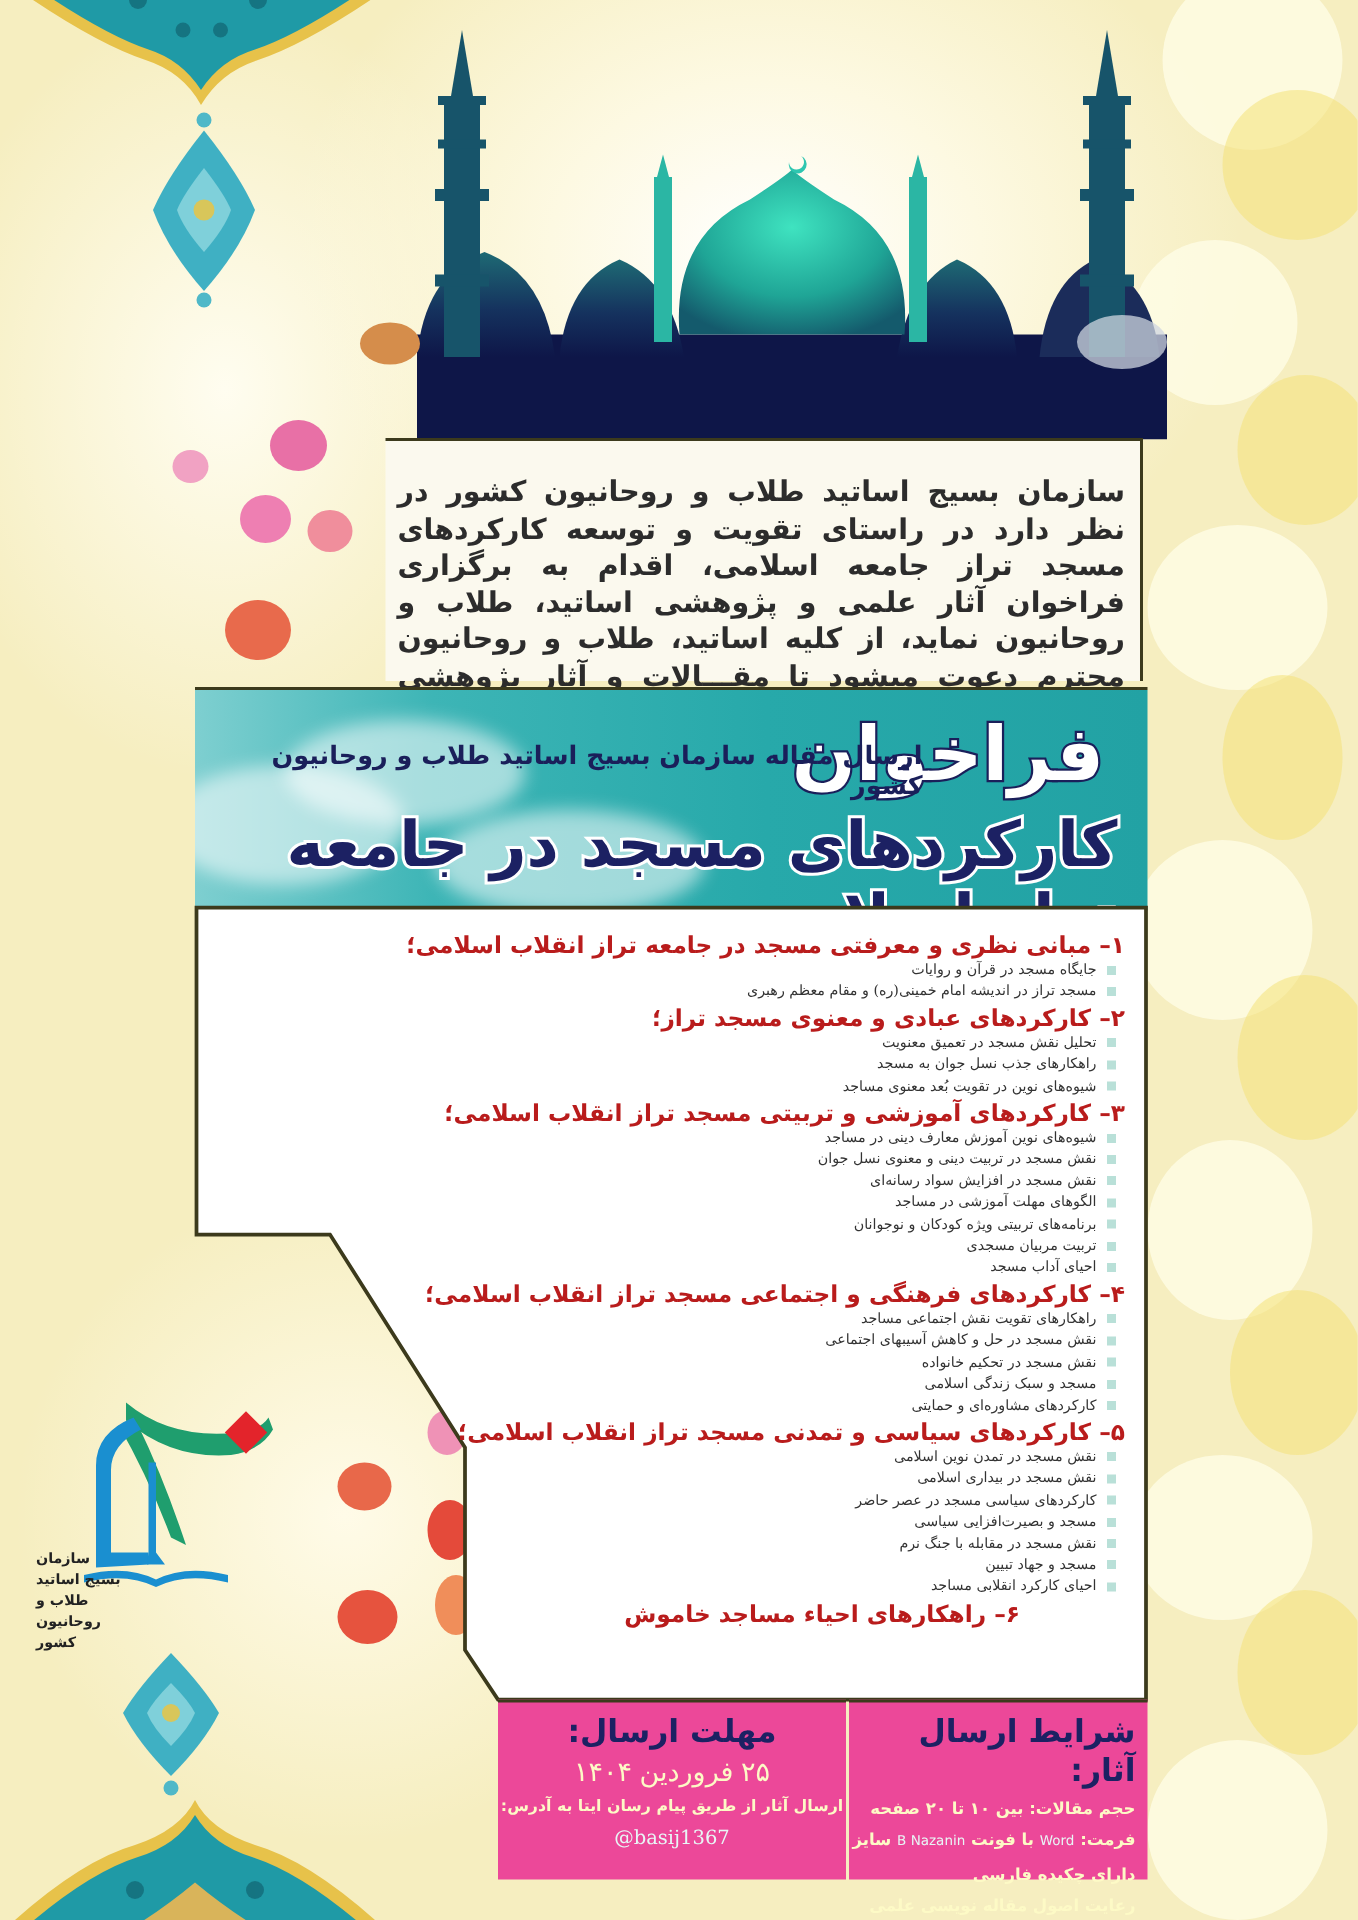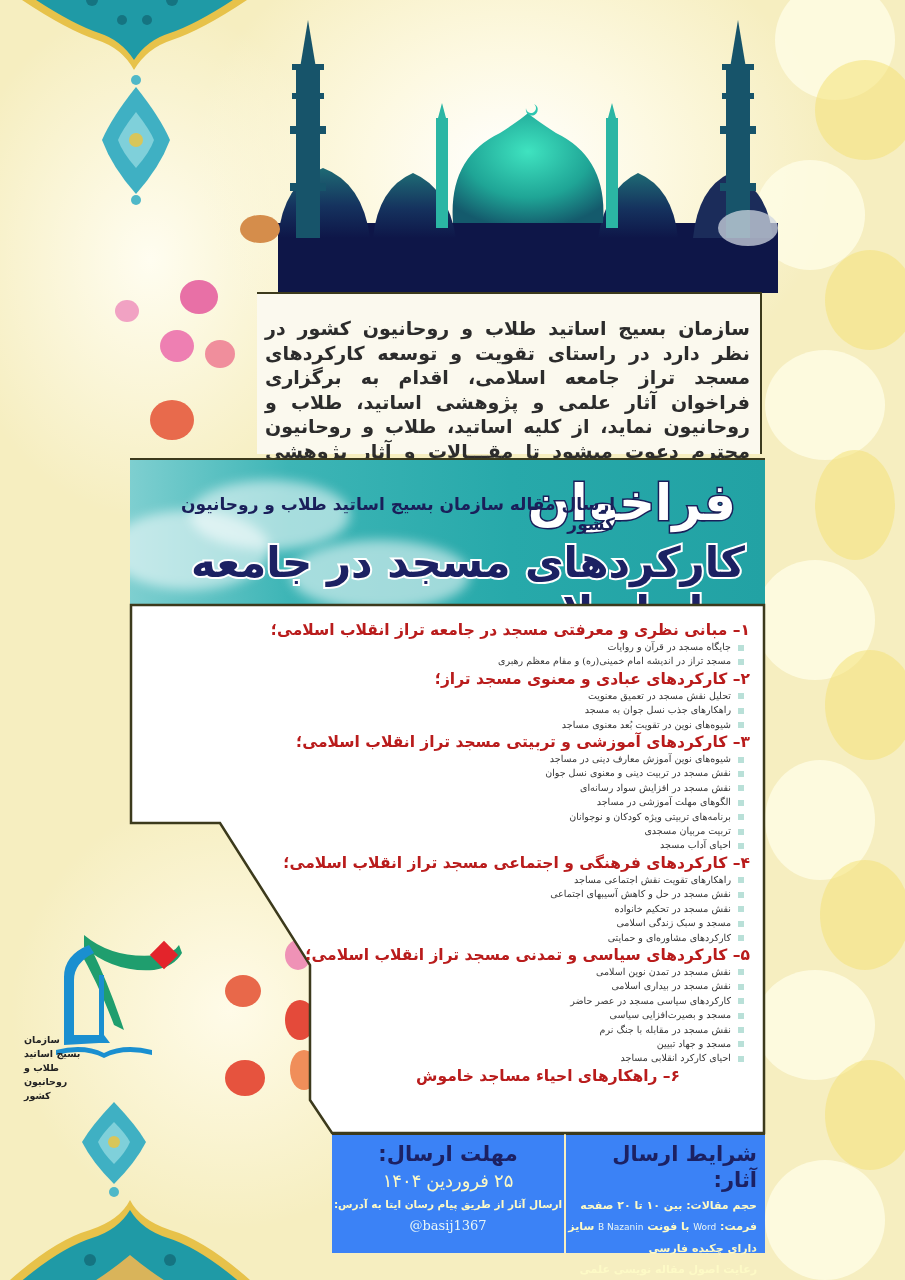--- a/index.html
+++ b/index.html
@@ -79,21 +79,21 @@
     font-family: "DejaVu Serif", serif; font-size: 9.5px; color: #333; line-height: 14.4px;
     white-space: nowrap; padding-right: 6px; position: relative;
   }
   .sec-item .bullet {
     display: inline-block; width: 6px; height: 6px; background: #b9e0d8; margin-left: 7px;
     vertical-align: middle;
   }
 
   
   .box {
-    position: absolute; top: 1133px; height: 120px; background: #3b82f6; direction: rtl;
+    position: absolute; top: 1133px; height: 120px; background: #ec4899; direction: rtl;
     box-sizing: border-box; border-top: 2px solid #3c3a1c;
   }
   .box-conditions { left: 566px; width: 199px; padding: 6px 8px 0 15px; }
   .box-deadline { left: 332px; width: 232px; text-align: center; padding-top: 6px; }
   .box-title {
     font-family: "DejaVu Sans", sans-serif; font-weight: bold; font-size: 21px; color: #1c2163; line-height: 26px;
   }
   .cond-line {
     font-family: "DejaVu Sans", sans-serif; font-weight: bold; font-size: 11px; color: #fdfac6; line-height: 21px;
     white-space: nowrap;

